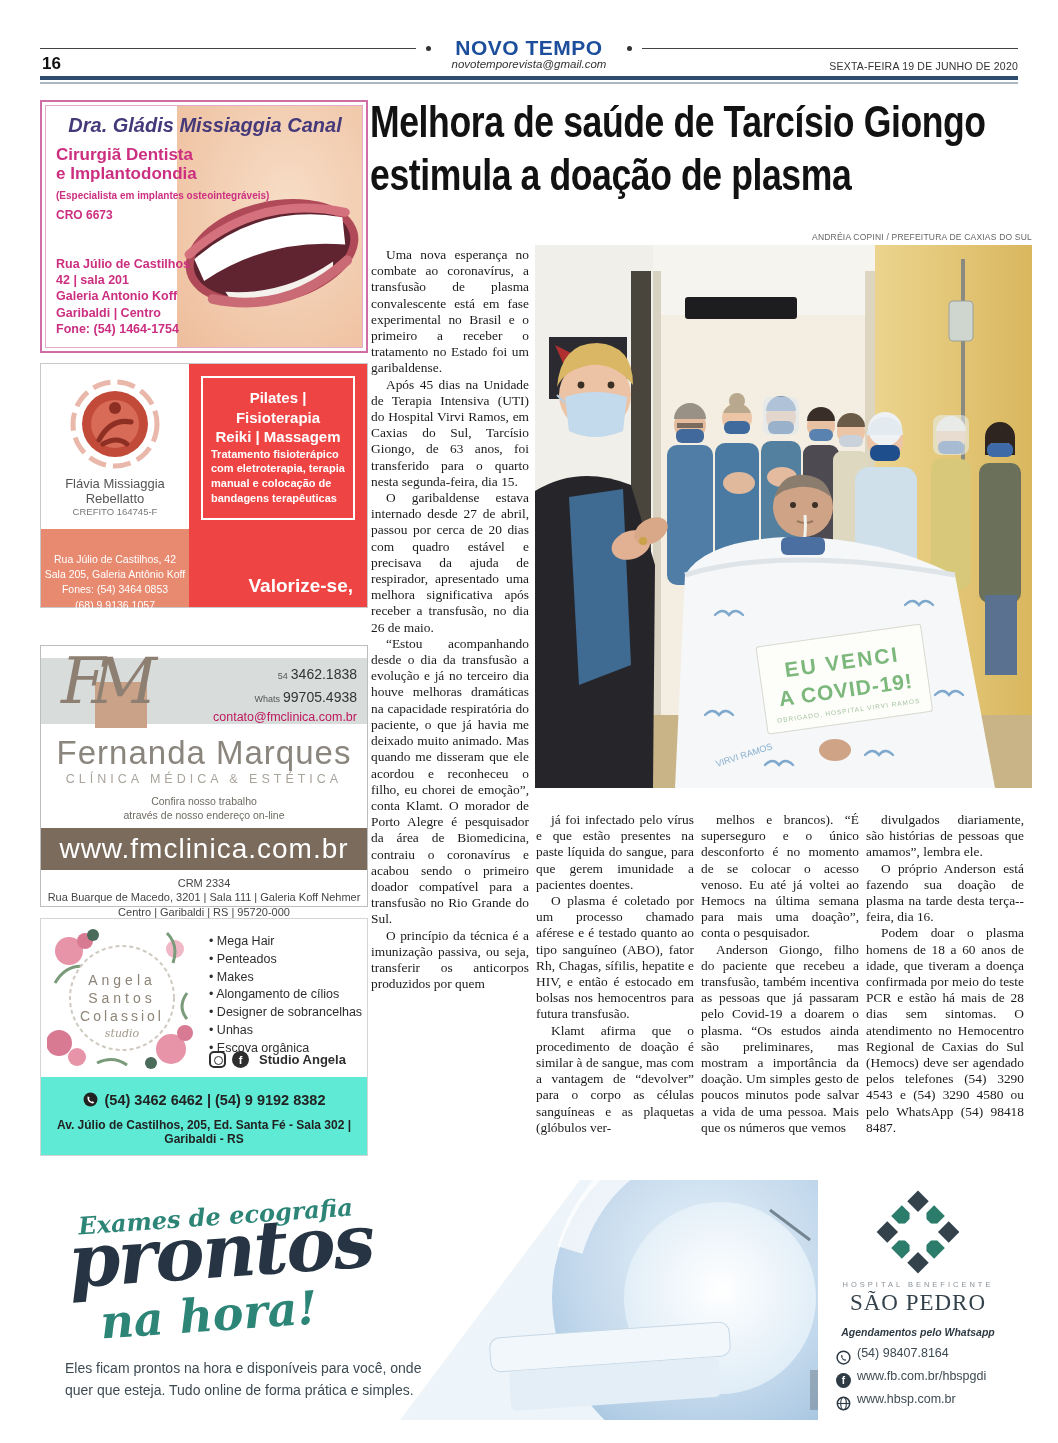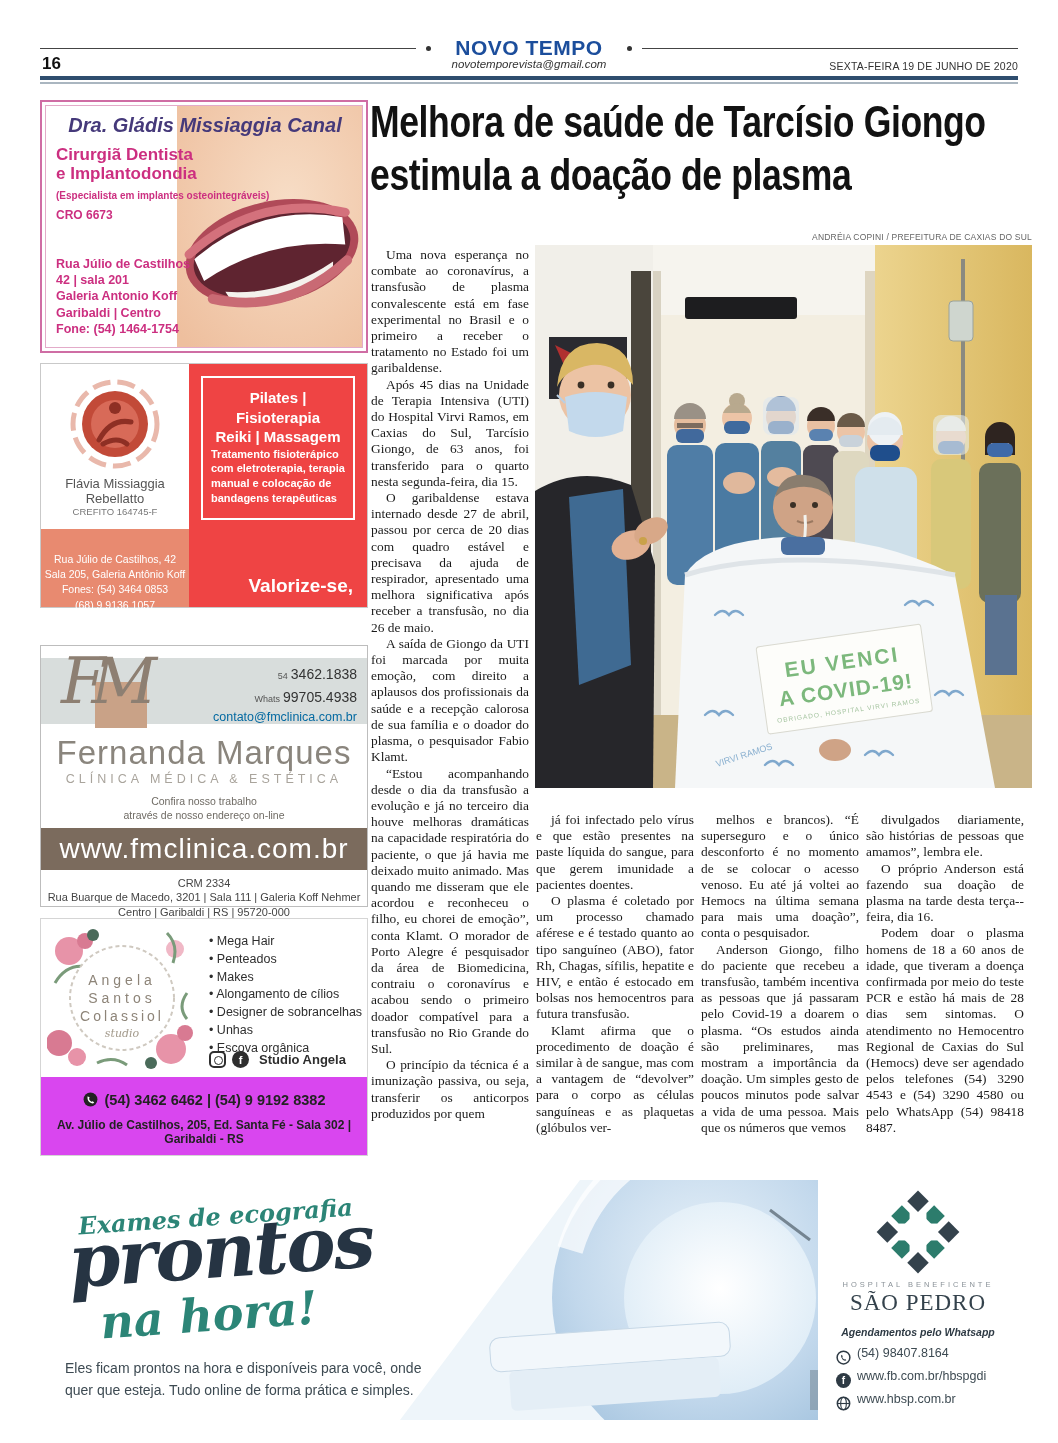--- a/index.html
+++ b/index.html
@@ -51,36 +51,36 @@
   
   .ad-clinic { top:645px; height:262px; border:1px solid #bdbdbd; }
   .cli-band { position:absolute; top:12px; left:0; right:0; height:66px; background:#d8dddc; }
   .cli-monogram { position:absolute; top:2px; left:16px; width:110px; height:90px; }
   .cli-mono-sq { position:absolute; left:38px; top:34px; width:52px; height:46px; background:#c9a287; }
   .cli-mono-txt { position:absolute; left:4px; top:-4px; font-family:"DejaVu Serif",serif; font-style:italic; font-size:64px; color:#8d7f72; letter-spacing:-14px; }
   .cli-contacts { position:absolute; top:16px; right:10px; text-align:right; color:#444; }
   .cli-contacts .row { line-height:1.45; }
   .cli-small { font-size:9px; color:#555; margin-right:3px; }
   .cli-big { font-size:14px; color:#333; }
-  .cli-mail { font-size:12.5px; color:#0369a1; }
+  .cli-mail { font-size:12.5px; color:#be185d; }
   .cli-name { position:absolute; top:88px; left:0; right:0; text-align:center; font-family:"Liberation Sans",sans-serif; font-weight:normal; font-size:33px; color:#8a857d; letter-spacing:1px; }
   .cli-subtitle { position:absolute; top:126px; left:0; right:0; text-align:center; font-size:12.5px; letter-spacing:4px; color:#a9a49c; }
   .cli-tag { position:absolute; top:148px; left:0; right:0; text-align:center; font-size:10.5px; color:#6f6b64; line-height:1.35; }
   .cli-web { position:absolute; top:182px; left:0; right:0; height:42px; background:#7b6b5d; color:#fff; font-size:28px; text-align:center; line-height:42px; letter-spacing:1px; }
   .cli-crm { position:absolute; top:230px; left:0; right:0; text-align:center; font-size:11px; color:#444; line-height:1.3; }
 
   
   .ad-studio { top:918px; height:238px; border:1px solid #d5d5d5; }
   .stu-top { position:relative; height:158px; background:#fff; }
   .stu-logo { position:absolute; left:6px; top:4px; width:150px; height:150px; }
   .stu-services { position:absolute; left:168px; top:14px; font-size:12.5px; color:#2e2e2e; line-height:1.42; }
   .svc-item::before { content:"• "; }
   .stu-social { position:absolute; left:168px; top:132px; display:flex; align-items:center; gap:6px; }
   .stu-social-label { font-size:13px; font-weight:bold; color:#2e2e2e; margin-left:4px; }
-  .stu-bottom { position:absolute; left:0; right:0; top:158px; bottom:0; background:#d946ef; text-align:center; }
+  .stu-bottom { position:absolute; left:0; right:0; top:158px; bottom:0; background:#5eead4; text-align:center; }
   .stu-phone-row { margin-top:14px; display:flex; justify-content:center; align-items:center; gap:7px; font-size:14.5px; font-weight:bold; color:#222; }
   .stu-addr { margin-top:10px; font-size:12px; font-weight:bold; color:#222; }
 
   .icon-circle { width:17px; height:17px; border-radius:50%; background:#2e2e2e; color:#fff; display:inline-flex; align-items:center; justify-content:center; font-size:11px; font-weight:bold; }
   .icon-insta { width:17px; height:17px; border:2px solid #2e2e2e; border-radius:5px; position:relative; }
   .icon-insta::after { content:""; position:absolute; left:3px; top:3px; width:7px; height:7px; border:1.5px solid #2e2e2e; border-radius:50%; }
 
   
   .headline { position:absolute; left:370px; top:96px; width:820px; transform:scaleX(0.79); transform-origin:left top; font-weight:bold; color:#121212; font-size:45px; line-height:1.17; letter-spacing:-0.5px; white-space:nowrap; }
   .photo-credit { position:absolute; left:372px; top:232px; width:660px; text-align:right; font-size:8.5px; color:#666; letter-spacing:0.2px; }
@@ -399,21 +399,20 @@
         <ellipse cx="300" cy="505" rx="16" ry="11" fill="#cfa386"></ellipse>
         <text x="182" y="522" font-family="Liberation Sans, sans-serif" font-size="9" fill="#8ab0d0" transform="rotate(-18 182 522)">VIRVI RAMOS</text>
       </g>
     </svg>
   </div>
 
   <div class="col col1">
       <p>Uma nova esperança no combate ao coronavírus, a transfusão de plasma convalescente está em fase experimental no Brasil e o primeiro a receber o tratamento no Estado foi um garibaldense.</p>
       <p>Após 45 dias na Unidade de Terapia Intensiva (UTI) do Hospital Virvi Ramos, em Caxias do Sul, Tarcísio Giongo, de 63 anos, foi transferido para o quarto nesta segunda-feira, dia 15.</p>
       <p>O garibaldense estava internado desde 27 de abril, passou por cerca de 20 dias com quadro estável e precisava da ajuda de respirador, apresentado uma melhora significativa após receber a transfusão, no dia 26 de maio.</p>
-      <p>A saída de Giongo da UTI foi marcada por muita emoção, com direito a aplausos dos profissionais da saúde e a recepção calorosa de sua família e o doador do plasma, o pesquisador Fabio Klamt.</p>
       <p>“Estou acompanhando desde o dia da transfusão a evolução e já no terceiro dia houve melhoras dramáticas na capacidade respiratória do paciente, o que já havia me deixado muito animado. Mas quando me disseram que ele acordou e reconheceu o filho, eu chorei de emoção”, conta Klamt. O morador de Porto Alegre é pesquisador da área de Biomedicina, contraiu o coronavírus e acabou sendo o primeiro doador compatível para a transfusão no Rio Grande do Sul.</p>
       <p>O princípio da técnica é a imunização passiva, ou seja, transferir os anticorpos produzidos por quem</p>
     </div>
   <div class="col col2">
       <p>já foi infectado pelo vírus e que estão presentes na paste líquida do sangue, para que gerem imunidade a pacientes doentes.</p>
       <p>O plasma é coletado por um processo chamado aférese e é testado quanto ao tipo sanguíneo (ABO), fator Rh, Chagas, sífilis, hepatite e HIV, e então é estocado em bolsas nos hemocentros para futura transfusão.</p>
       <p>Klamt afirma que o procedimento de doação é similar à de sangue, mas com a vantagem de “devolver” para o corpo as células sanguíneas e as plaquetas (glóbulos ver-</p>
     </div>
   <div class="col col3">
       <p>melhos e brancos). “É superseguro e o único desconforto é no momento de se colocar o acesso venoso. Eu até já voltei ao Hemocs na última semana para mais uma doação”, conta o pesquisador.</p>

